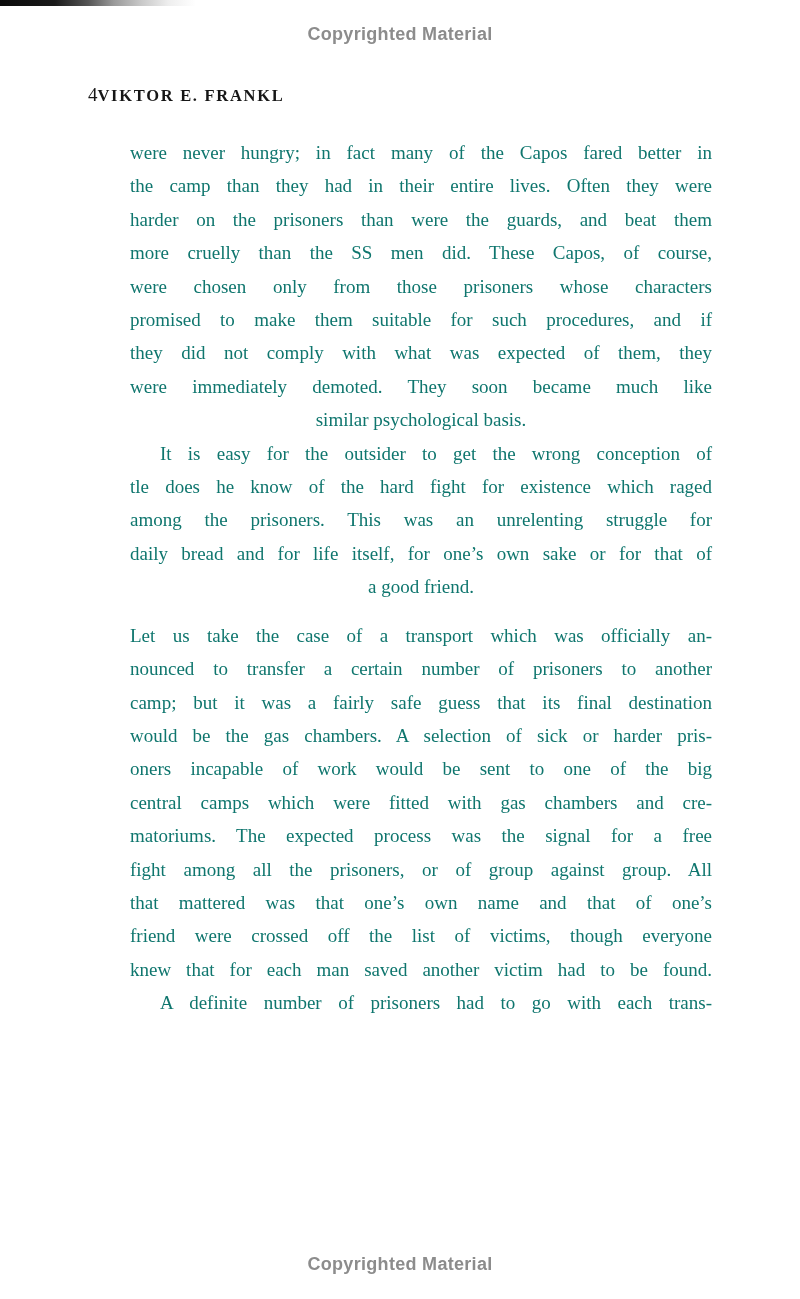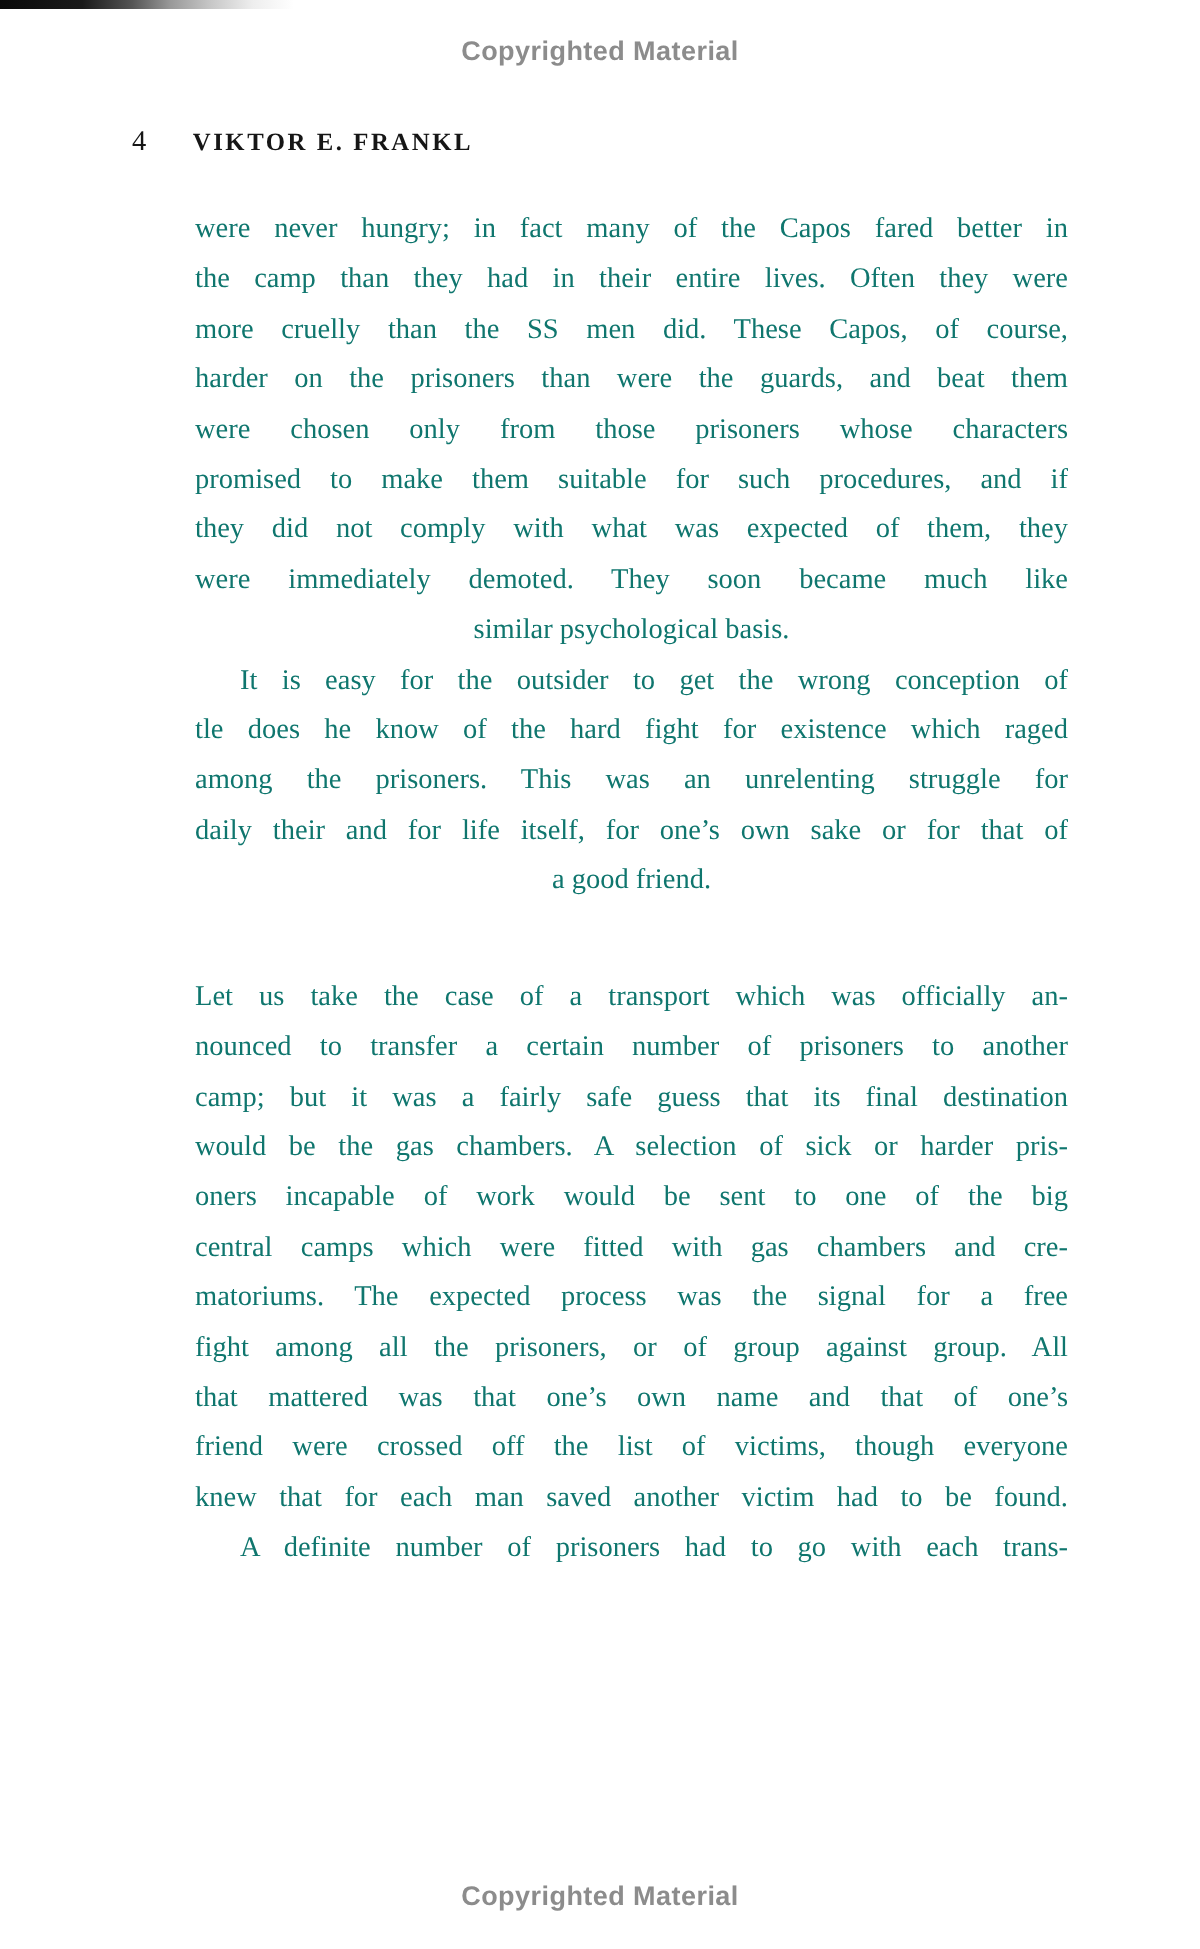--- a/index.html
+++ b/index.html
@@ -43,37 +43,36 @@
     left: 88px;
     display: flex;
     align-items: baseline;
     color: #161616;
   }
   .page-number {
     font-size: 19px;
     font-weight: 400;
   }
   .author-name {
-    margin-left: 31px;
     font-size: 16.5px;
     font-weight: 700;
     letter-spacing: 1.7px;
   }
 
   .page-body {
     position: absolute;
     top: 136px;
     left: 130px;
     width: 582px;
     font-size: 19px;
     line-height: 33.4px;
     color: #0f766e;
   }
   .paragraph { margin: 0; }
-  .paragraph.space-before { margin-top: 44px; }
+  .paragraph.space-before { margin-top: 15px; }
   .line {
     white-space: nowrap;
     text-align: center;
   }
   .line.just {
     text-align: justify;
     text-align-last: justify;
   }
   .line.indent { padding-left: 30px; }
 </style>
@@ -86,33 +85,33 @@
 
 <div class="running-header">
   <span class="page-number">4</span>
   <span class="author-name">VIKTOR E. FRANKL</span>
 </div>
 
 <div class="page-body">
     <div class="paragraph">
       <div class="line just">were never hungry; in fact many of the Capos fared better in</div>
       <div class="line just">the camp than they had in their entire lives. Often they were</div>
+      <div class="line just">harder on the prisoners than were the guards, and beat them</div>
       <div class="line just">more cruelly than the SS men did. These Capos, of course,</div>
-      <div class="line just">harder on the prisoners than were the guards, and beat them</div>
       <div class="line just">were chosen only from those prisoners whose characters</div>
       <div class="line just">promised to make them suitable for such procedures, and if</div>
       <div class="line just">they did not comply with what was expected of them, they</div>
       <div class="line just">were immediately demoted. They soon became much like</div>
       <div class="line">similar psychological basis.</div>
     </div>
     <div class="paragraph">
       <div class="line just indent">It is easy for the outsider to get the wrong conception of</div>
       <div class="line just">tle does he know of the hard fight for existence which raged</div>
       <div class="line just">among the prisoners. This was an unrelenting struggle for</div>
-      <div class="line just">daily their and for life itself, for one’s own sake or for that of</div>
+      <div class="line just">daily bread and for life itself, for one’s own sake or for that of</div>
       <div class="line">a good friend.</div>
     </div>
     <div class="paragraph space-before">
       <div class="line just">Let us take the case of a transport which was officially an-</div>
       <div class="line just">nounced to transfer a certain number of prisoners to another</div>
       <div class="line just">camp; but it was a fairly safe guess that its final destination</div>
       <div class="line just">would be the gas chambers. A selection of sick or harder pris-</div>
       <div class="line just">oners incapable of work would be sent to one of the big</div>
       <div class="line just">central camps which were fitted with gas chambers and cre-</div>
       <div class="line just">matoriums. The expected process was the signal for a free</div>

